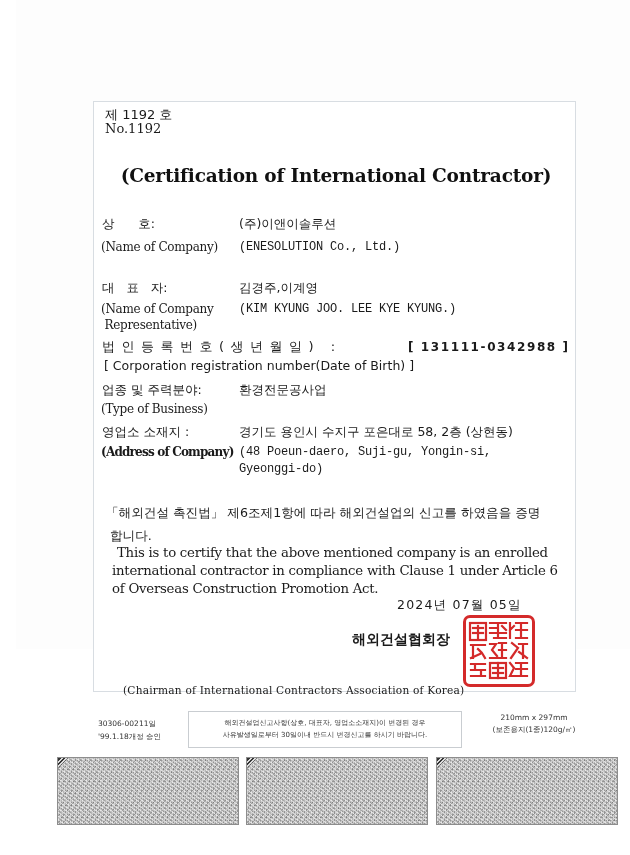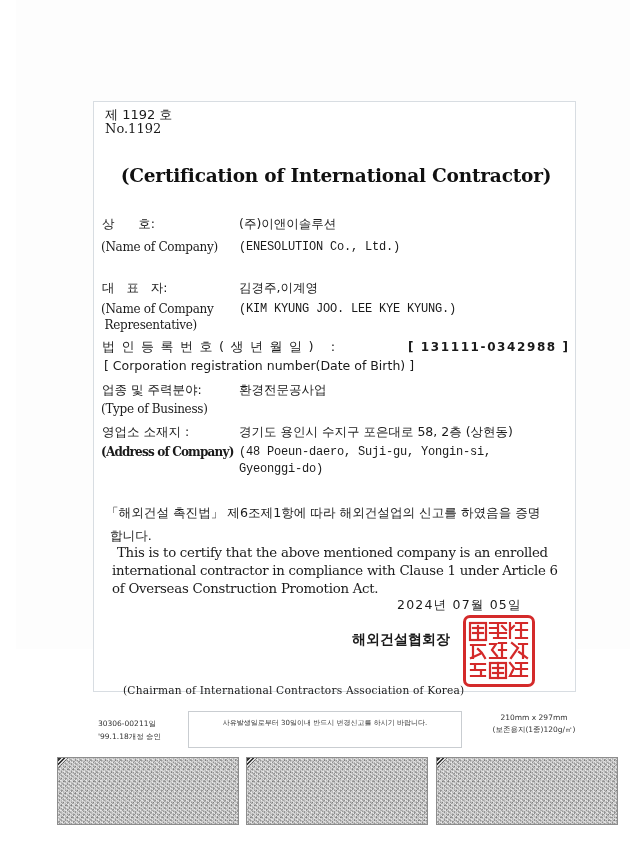--- a/index.html
+++ b/index.html
@@ -144,20 +144,21 @@
         <path d="M46 25 L52 30 L45 40 M53 26 L61 26 M57 26 L57 40 M53 34 L61 40"></path>
         <path d="M44 45 L48 50 L44 58 L61 58 M50 45 L61 45 M55 45 L55 56 M50 51 L61 51"></path>
       </g>
     </svg>
   </div>
 
   <div class="abs form-code" style="left:82px; top:717px;">30306-00211일</div>
   <div class="abs form-code" style="left:82px; top:730px;">'99.1.18개정 승인</div>
 
   <div class="notice-box">
+    <div>해외건설업신고사항(상호, 대표자, 영업소소재지)이 변경된 경우</div>
     <div>사유발생일로부터 30일이내 반드시 변경신고를 하시기 바랍니다.</div>
   </div>
 
   <div class="abs paper-spec" style="left:468px; top:712px; width:100px;">210mm x 297mm</div>
   <div class="abs paper-spec" style="left:468px; top:724px; width:100px;">(보존용지(1종)120g/㎡)</div>
 
   <div class="security-box" style="left:41px;">
     <div class="corner"></div>
   </div>
   <div class="security-box" style="left:230px;">

